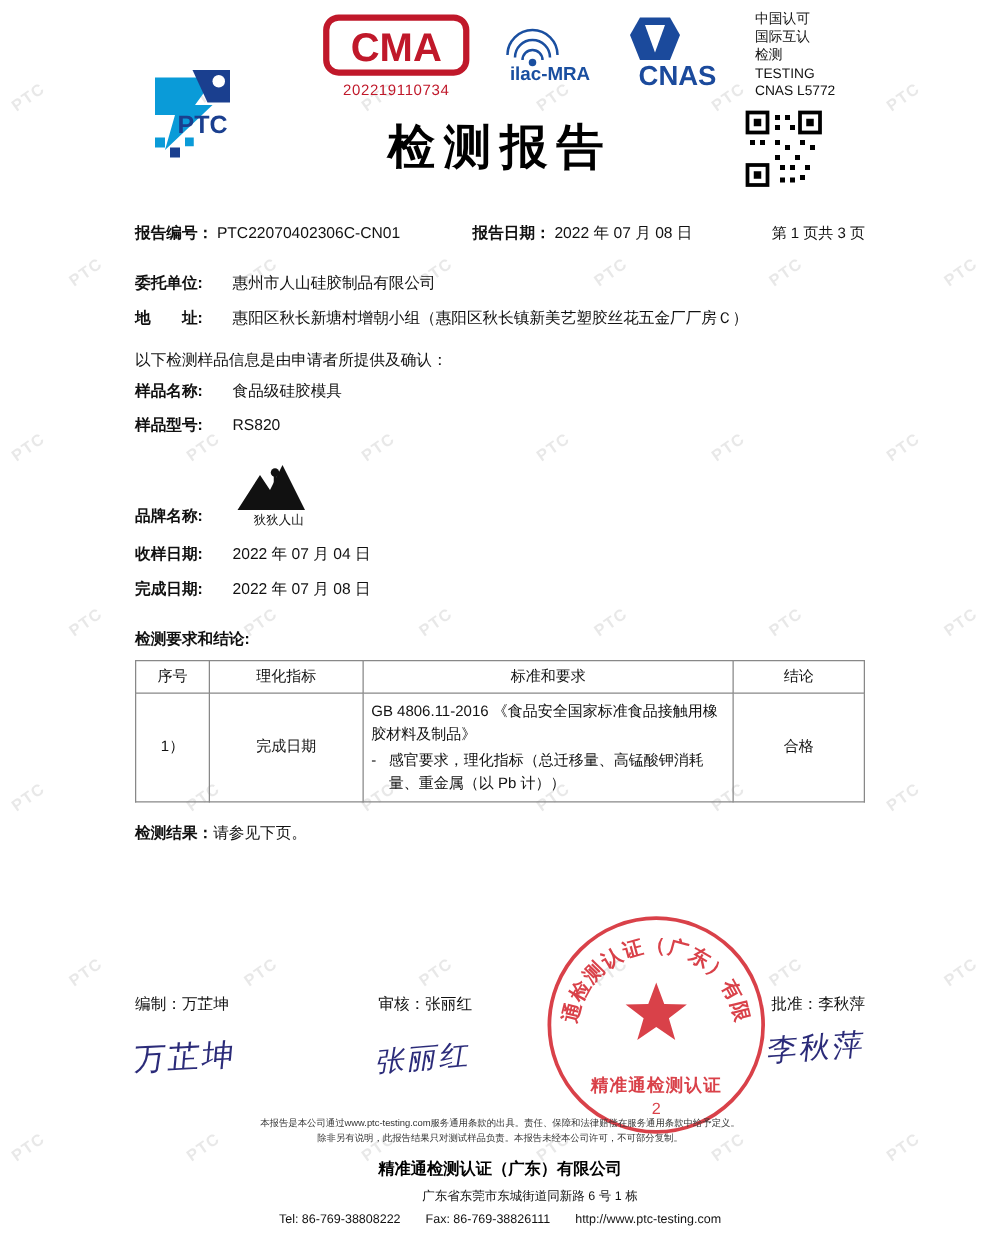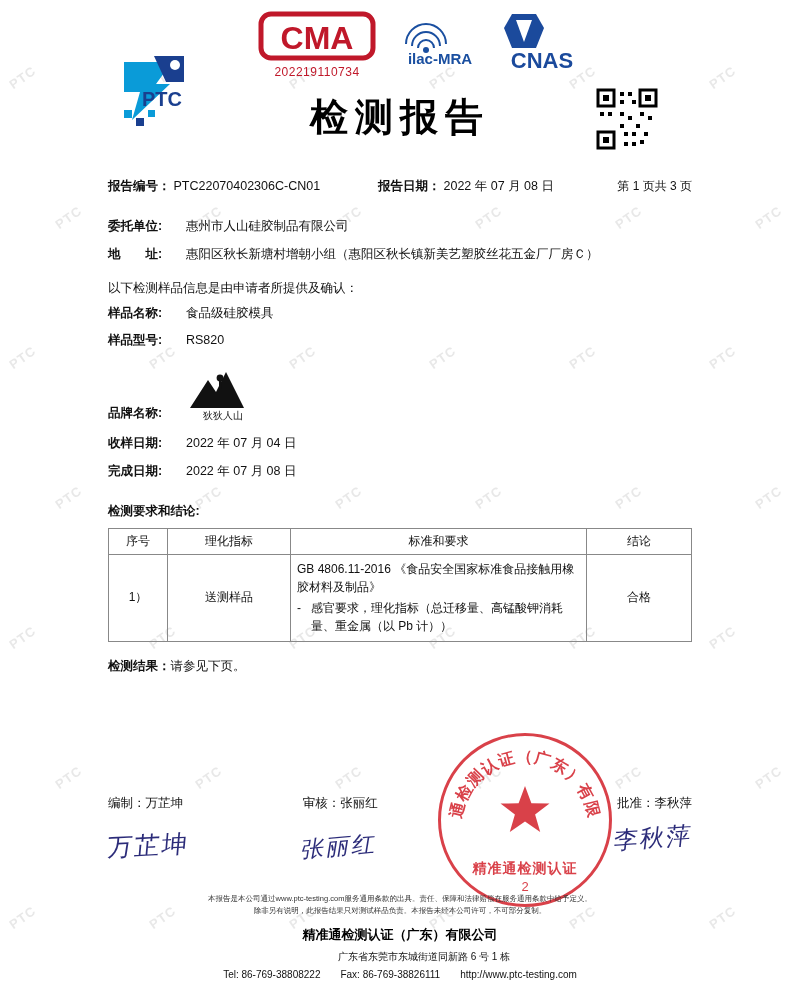--- a/index.html
+++ b/index.html
@@ -396,20 +396,27 @@
       </div>
 
       <div class="cnas-block">
         <svg viewBox="0 0 120 66" width="120" height="66">
           <path d="M30 6 L54 6 L62 20 L54 40 L30 40 L22 20 Z" fill="#1b4a9c"></path>
           <path d="M34 12 L50 12 L42 34 Z" fill="#ffffff"></path>
           <text x="60" y="60" text-anchor="middle" font-family="Liberation Sans, sans-serif" font-size="22" font-weight="bold" fill="#1b4a9c">CNAS</text>
         </svg>
       </div>
 
+      <div class="cnas-text">
+        <div>中国认可</div>
+        <div>国际互认</div>
+        <div>检测</div>
+        <div>TESTING</div>
+        <div>CNAS L5772</div>
+      </div>
 
       <div class="qr">
         <svg viewBox="0 0 62 62" width="62" height="62">
           <rect x="0" y="0" width="62" height="62" fill="#ffffff"></rect>
           <rect x="2" y="2" width="16" height="16" fill="none" stroke="#000" stroke-width="3"></rect>
           <rect x="44" y="2" width="16" height="16" fill="none" stroke="#000" stroke-width="3"></rect>
           <rect x="2" y="44" width="16" height="16" fill="none" stroke="#000" stroke-width="3"></rect>
           <rect x="7" y="7" width="6" height="6" fill="#000"></rect>
           <rect x="49" y="7" width="6" height="6" fill="#000"></rect>
           <rect x="7" y="49" width="6" height="6" fill="#000"></rect>
@@ -502,21 +509,21 @@
           <tr>
             <th class="c-no">序号</th>
             <th class="c-sample">理化指标</th>
             <th>标准和要求</th>
             <th class="c-concl">结论</th>
           </tr>
         </thead>
         <tbody>
           <tr>
             <td class="c-no">1）</td>
-            <td class="c-sample">送测样品</td>
+            <td class="c-sample">完成日期</td>
             <td>
               <div class="std-main">GB 4806.11-2016 《食品安全国家标准食品接触用橡胶材料及制品》</div>
               <div class="std-item">
                 <span class="dash">-</span>
                 <span>感官要求，理化指标（总迁移量、高锰酸钾消耗量、重金属（以 Pb 计））</span>
               </div>
             </td>
             <td class="c-concl">合格</td>
           </tr>
         </tbody>

